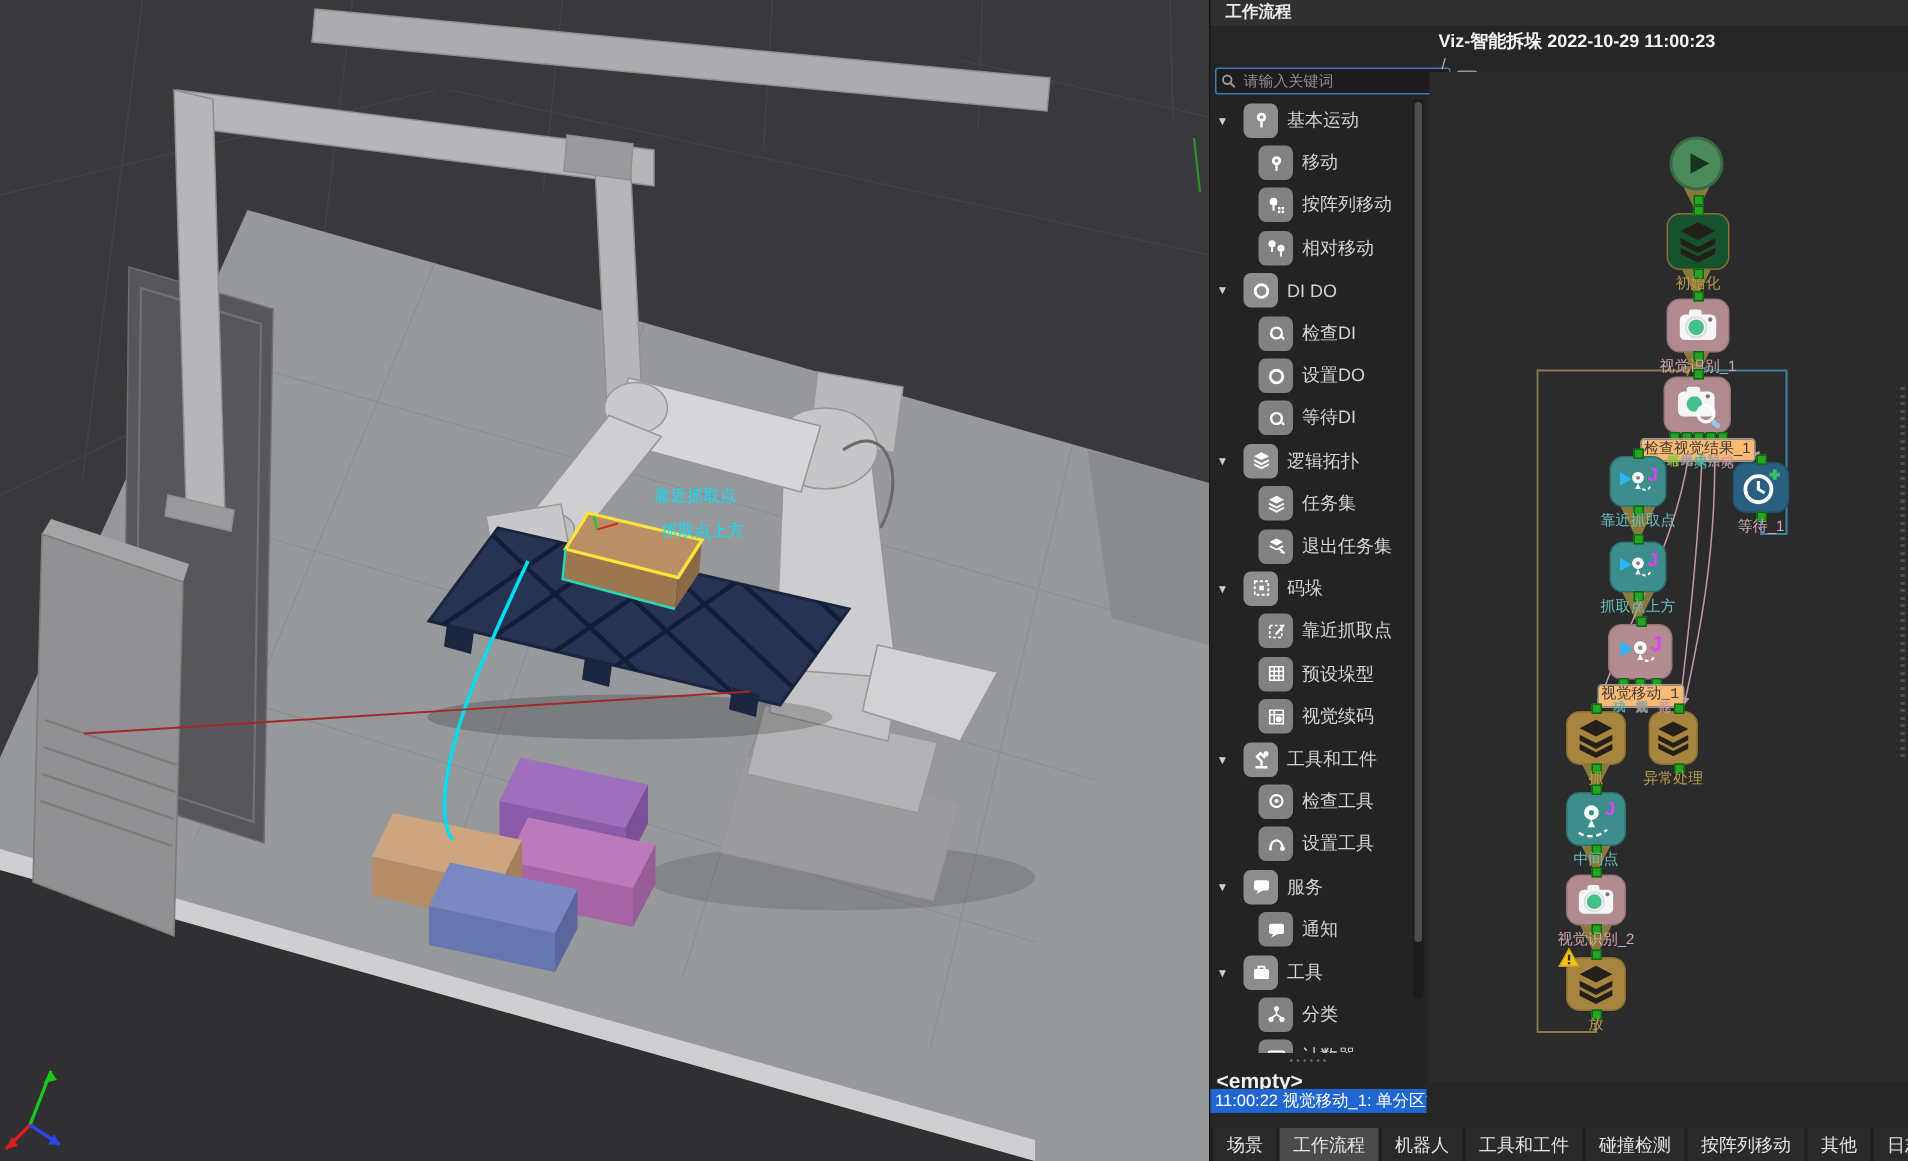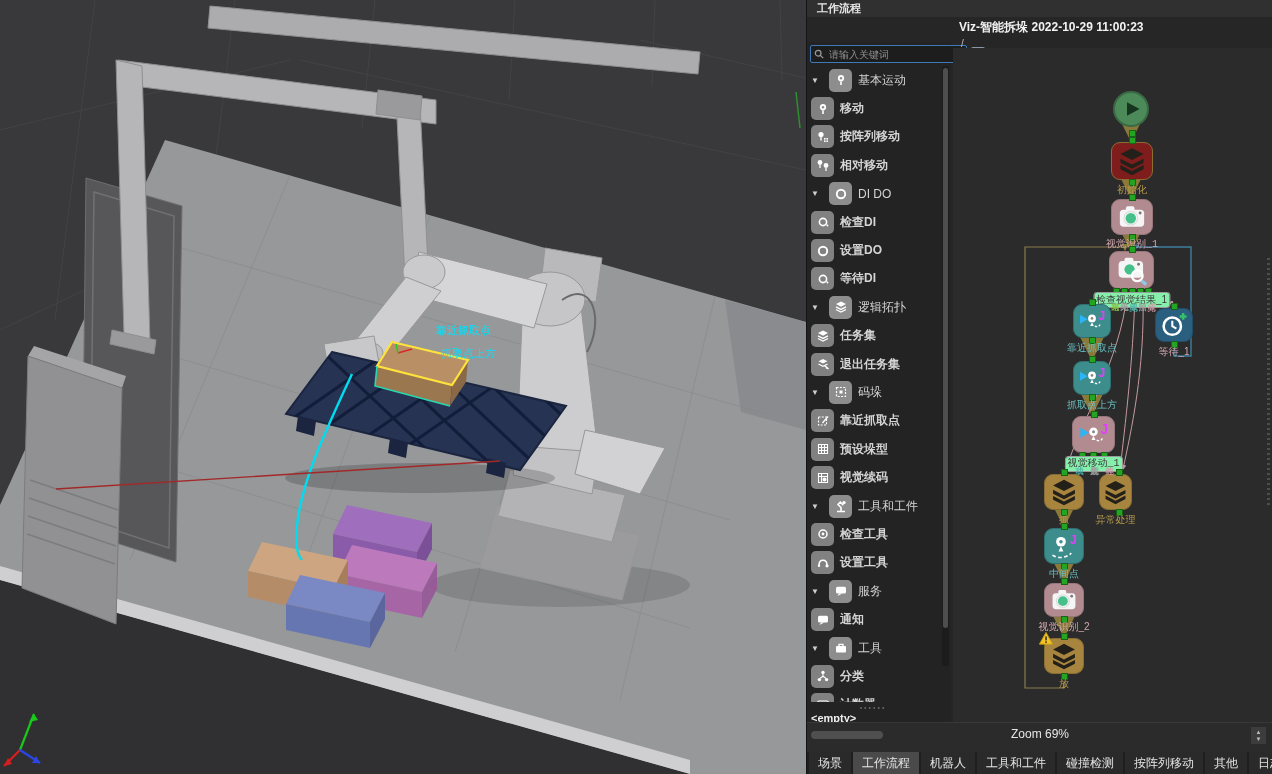--- a/index.html
+++ b/index.html
@@ -18,38 +18,38 @@
   .search-box{flex:1;height:16px;background:#1d1d1d;border:1px solid #3f7ab8;border-radius:2px;
       display:flex;align-items:center;padding:0 3px;gap:3px;}
   .search-box input{flex:1;min-width:0;background:transparent;border:none;outline:none;color:#bbb;font-size:10px;font-family:inherit;}
   .search-box input::placeholder{color:#8f8f8f;}
   .checkbox{width:14px;height:14px;background:#8d97a3;border-radius:2px;flex:none;display:flex;align-items:center;justify-content:center;}
   .tree{position:absolute;left:0;top:24px;width:132px;height:636px;overflow:hidden;}
   .trow{display:flex;align-items:center;height:28.4px;gap:6px;cursor:default;}
   .trow .arrow{width:16px;text-align:center;font-size:8px;color:#cfcfcf;flex:none;}
   .trow .ticon{width:23px;height:23px;border-radius:5px;background:#8d8d8d;display:flex;align-items:center;justify-content:center;flex:none;}
   .trow.child .ticon{background:#818181;}
-  .trow.child{padding-left:4px;font-weight:bold;}
+  .trow.child{padding-left:32px;}
   .trow .tlabel{font-size:12px;color:#d4d4d4;white-space:nowrap;}
   .tree-scroll{position:absolute;right:2px;top:24px;width:7px;height:600px;background:#1c1c1c;border-radius:3px;}
   .tree-scroll .handle{position:absolute;left:1px;top:2px;width:5px;height:560px;background:#4e4e4e;border-radius:3px;}
   .tree-grip{position:absolute;left:0;right:12px;top:662px;text-align:center;color:#666;font-size:7px;letter-spacing:2px;}
-  .empty-label{position:absolute;left:4px;top:670px;font-size:11px;font-weight:bold;color:#f0f0f0;}
+  .empty-label{position:absolute;left:4px;top:670px;font-size:14px;font-weight:bold;color:#f0f0f0;}
   .status-line{position:absolute;left:0;top:684px;width:144px;height:16px;background:#1f66d1;color:#fff;
       font-size:11px;line-height:16px;padding-left:3px;white-space:nowrap;overflow:hidden;box-sizing:border-box;}
   
   .flow-head{position:absolute;left:146px;top:17px;width:318px;height:31px;}
   .flow-title{font-size:12px;font-weight:bold;color:#f2f2f2;padding:2px 0 0 6px;white-space:nowrap;}
   .breadcrumb{margin:2px 8px 0 6px;height:13px;border-bottom:1px solid #4f4f4f;color:#bbb;font-size:10px;padding-left:2px;}
   .flow-canvas{position:absolute;left:146px;top:48px;width:320px;height:674px;background:#2b2b2b;overflow:hidden;}
   .flow-canvas svg.edges{position:absolute;left:0;top:0;}
   .fnode{position:absolute;border-radius:9px;box-sizing:border-box;}
   .fnode svg{position:absolute;left:0;top:0;width:100%;height:100%;}
   .nlabel{position:absolute;left:50%;transform:translateX(-50%);white-space:nowrap;font-size:10px;line-height:12px;}
-  .nlabel.sel{background:#86efac;color:#3a3a3a;padding:1px 2px;border-radius:2px;outline:1px solid #9a9a9a;}
+  .nlabel.sel{background:#fdba74;color:#3a3a3a;padding:1px 2px;border-radius:2px;outline:1px solid #9a9a9a;}
   .port{position:absolute;width:7px;height:7px;background:#23a523;border:1px solid #156515;box-sizing:border-box;}
   .vlabel{position:absolute;writing-mode:vertical-rl;text-orientation:upright;font-size:8.5px;line-height:9px;opacity:.95;}
   .start-node{position:absolute;border-radius:50%;background:#4d8a59;border:2px solid #3a6a45;box-sizing:border-box;}
   .warn{position:absolute;left:-7px;top:-8px;width:16px;height:15px;}
   .flow-scroll{position:absolute;right:3px;top:210px;height:250px;width:3px;
       background-image:repeating-linear-gradient(#666 0 2px,transparent 2px 5px);opacity:.6;}
   
   .zoom-row{position:absolute;left:0;top:722px;width:466px;height:30px;background:#2b2b2b;border-top:1px solid #383838;box-sizing:border-box;}
   .mini-slider{position:absolute;left:4px;top:8px;width:72px;height:8px;background:#4f4f4f;border-radius:4px;}
   .zoom-label{position:absolute;left:0;width:100%;text-align:center;top:4px;font-size:12px;color:#e6e6e6;}
@@ -506,21 +506,21 @@
           <path d="M1101 456 C 1108 461 1114 466 1117 469" marker-end="url(#mPink)"></path>
         </g>
       </svg>
       <div class="flow-scroll"></div>
     <div class="start-node" style="left: 160px; top: 43px; width: 36px; height: 36px;">
           <svg viewBox="0 0 28 28" style="position:absolute;left:0;top:0;width:100%;height:100%">
             <path d="M10.5 8l11 6-11 6z" fill="#16351f"></path>
           </svg>
           <span class="port" style="left: 14px; top: 37px;"></span>
         </div>
-        <div class="fnode" style="left: 158px; top: 94px; width: 42px; height: 38px; background: #7f1d1d; border: 1px solid rgb(138, 109, 51);">
+        <div class="fnode" style="left: 158px; top: 94px; width: 42px; height: 38px; background: #14532d; border: 1px solid rgb(138, 109, 51);">
           <svg viewBox="0 0 28 28">
             <g fill="#232019">
               <path d="M14 4l9 4.6L14 13.2 5 8.6z"></path>
               <path d="M5 12.2l9 4.6 9-4.6v3.2L14 20 5 15.4z"></path>
               <path d="M5 17.2l9 4.6 9-4.6v3.2L14 25 5 20.4z"></path>
             </g>
           </svg>
           <span class="port" style="left: 17px; top: -6px;"></span>
           <span class="port" style="left: 17px; top: 36px;"></span>
           <div class="nlabel" style="top: 41px; color: rgb(183, 154, 77);">初始化</div>
@@ -528,21 +528,21 @@
         <div class="fnode" style="left: 158px; top: 151px; width: 42px; height: 36px; background: rgb(178, 139, 145); border: 1px solid rgb(151, 118, 124);">
           <svg viewBox="0 0 28 28">
             <rect x="4" y="8" width="20" height="14" rx="3" fill="#f5f5f5"></rect>
             <rect x="9" y="5.2" width="7" height="4.2" rx="1.5" fill="#f5f5f5"></rect>
             <circle cx="13" cy="15" r="5.6" fill="none" stroke="#ddd" stroke-width="1"></circle>
             <circle cx="13" cy="15" r="4.3" fill="#45c08a"></circle>
             <circle cx="20.7" cy="10.7" r="1.2" fill="#777"></circle>
           </svg>
           <span class="port" style="left: 17px; top: -6px;"></span>
           <span class="port" style="left: 17px; top: 34px;"></span>
-          <div class="nlabel" style="top: 39px; color: rgb(210, 167, 175); font-family: Liberation Mono, monospace;">视觉识别_1</div>
+          <div class="nlabel" style="top: 39px; color: rgb(210, 167, 175);">视觉识别_1</div>
         </div>
         <div class="fnode" style="left: 156px; top: 203px; width: 45px; height: 38px; background: rgb(178, 139, 145); border: 1px solid rgb(151, 118, 124);">
           <svg viewBox="0 0 28 28">
             <rect x="4" y="7" width="19" height="13" rx="3" fill="#f5f5f5"></rect>
             <rect x="8.5" y="4.5" width="7" height="4" rx="1.5" fill="#f5f5f5"></rect>
             <circle cx="12.5" cy="13.5" r="4" fill="#45c08a"></circle>
             <circle cx="19.5" cy="9.5" r="1.1" fill="#777"></circle>
             <circle cx="18.5" cy="18.5" r="4.2" fill="none" stroke="#fff" stroke-width="1.7"></circle>
             <rect x="21.5" y="22" width="5" height="2.6" rx="1" transform="rotate(38 23 23)" fill="#8ecae6"></rect>
           </svg>
@@ -675,28 +675,20 @@
         <span class="vlabel" style="left: 158px; top: 248px; color: rgb(139, 195, 74);">有结果</span>
         <span class="vlabel" style="left: 167px; top: 248px; color: rgb(158, 158, 158);">无结果</span>
         <span class="vlabel" style="left: 176px; top: 248px; color: rgb(77, 182, 172);">未完成</span>
         <span class="vlabel" style="left: 185px; top: 248px; color: rgb(158, 158, 158);">拍照</span>
         <span class="vlabel" style="left: 194px; top: 248px; color: rgb(207, 154, 166);">完成</span>
         <span class="vlabel" style="left: 122px; top: 412px; color: rgb(77, 182, 172);">成功</span>
         <span class="vlabel" style="left: 137px; top: 412px; color: rgb(158, 158, 158);">规划失败</span>
         <span class="vlabel" style="left: 152px; top: 412px; color: rgb(207, 154, 166);">其他</span>
       </div>
 
-    <div class="zoom-row">
-      <div class="mini-slider"></div>
-      <div class="zoom-label">Zoom 69%</div>
-      <div class="spinner">
-          <span>▲</span>
-          <span>▼</span>
-        </div>
-    </div>
     <div class="tab-bar">
         <div class="tab">场景</div>
         <div class="tab active">工作流程</div>
         <div class="tab">机器人</div>
         <div class="tab">工具和工件</div>
         <div class="tab">碰撞检测</div>
         <div class="tab">按阵列移动</div>
         <div class="tab">其他</div>
         <div class="tab">日志</div>
       </div>

